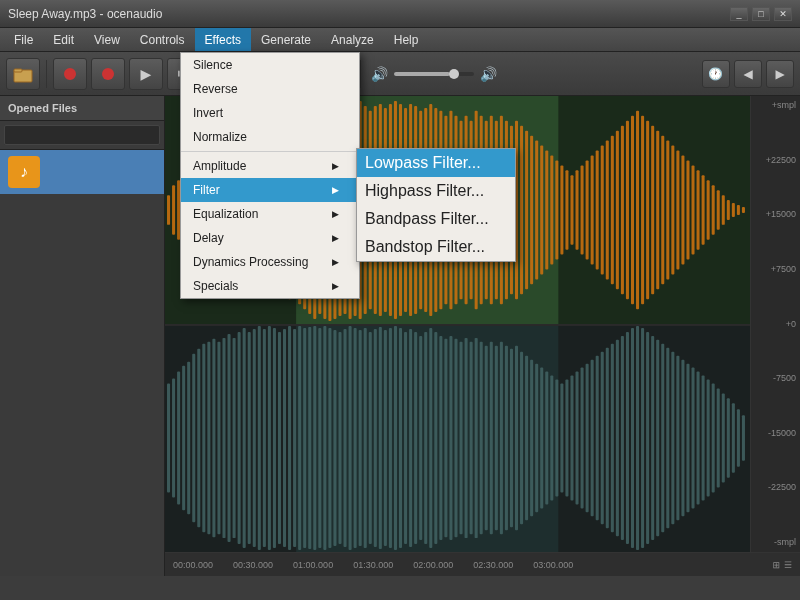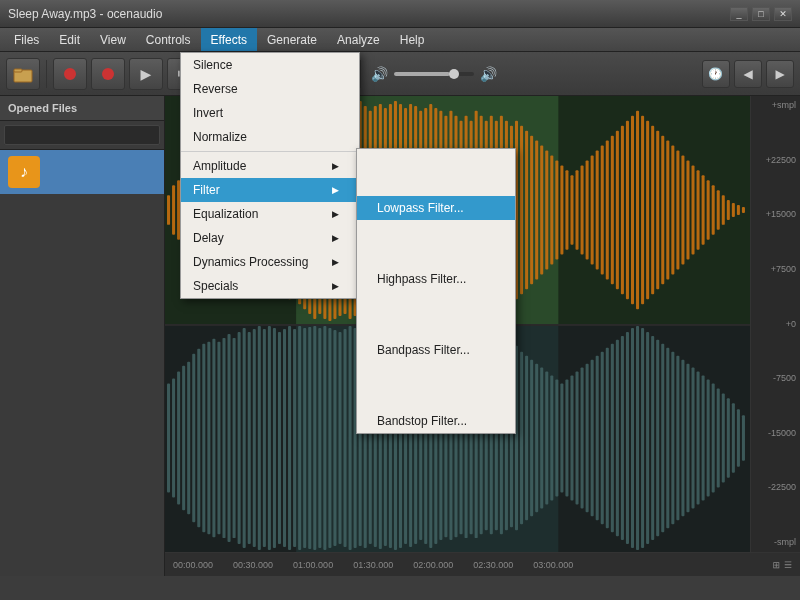--- a/index.html
+++ b/index.html
@@ -309,26 +309,25 @@
       top: 148px;
       left: 356px;
       background: #f0ede8;
       border: 1px solid #999;
       min-width: 160px;
       box-shadow: 3px 3px 8px rgba(0,0,0,0.5);
       z-index: 1001;
       color: #222;
     }
     .submenu-item {
-      padding: 5px 20px;
-      cursor: pointer;
-      font-size: 12px;
+      padding: 5px 8px;
+      cursor: pointer;
+      font-size: 16px;
       color: #222;
       white-space: nowrap;
-      margin-top: 47px;
     }
     .submenu-item:hover, .submenu-item.highlighted {
       background: #3399cc;
       color: #fff;
     }
     .submenu-item.highlighted {
       background: #3399cc;
       color: #fff;
     }
 
@@ -356,21 +355,21 @@
 <div id="title-bar">
   <span class="title-text">Sleep Away.mp3 - ocenaudio</span>
   <div class="window-controls">
     <div class="win-btn">_</div>
     <div class="win-btn">□</div>
     <div class="win-btn">✕</div>
   </div>
 </div>
 
 <div id="menu-bar">
-  <div class="menu-item">Files</div>
+  <div class="menu-item">File</div>
   <div class="menu-item">Edit</div>
   <div class="menu-item">View</div>
   <div class="menu-item">Controls</div>
   <div class="menu-item active">Effects</div>
   <div class="menu-item">Generate</div>
   <div class="menu-item">Analyze</div>
   <div class="menu-item">Help</div>
 </div>
 
 <div id="toolbar">

